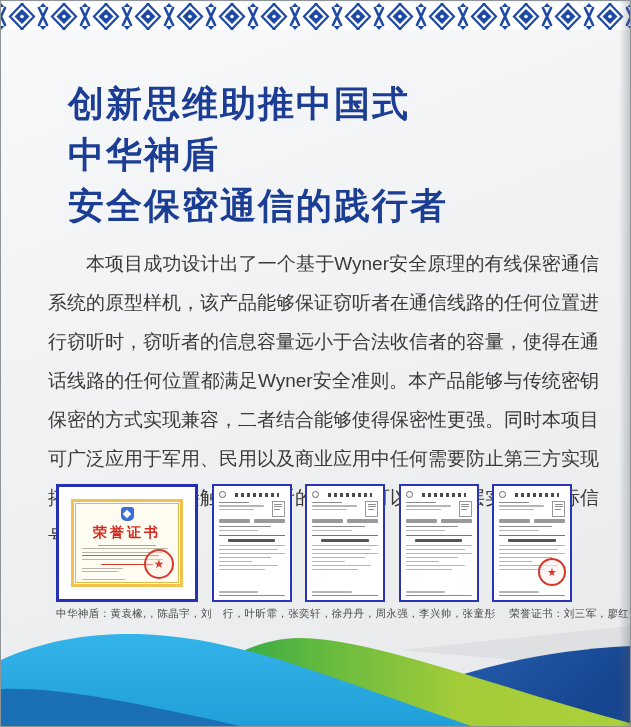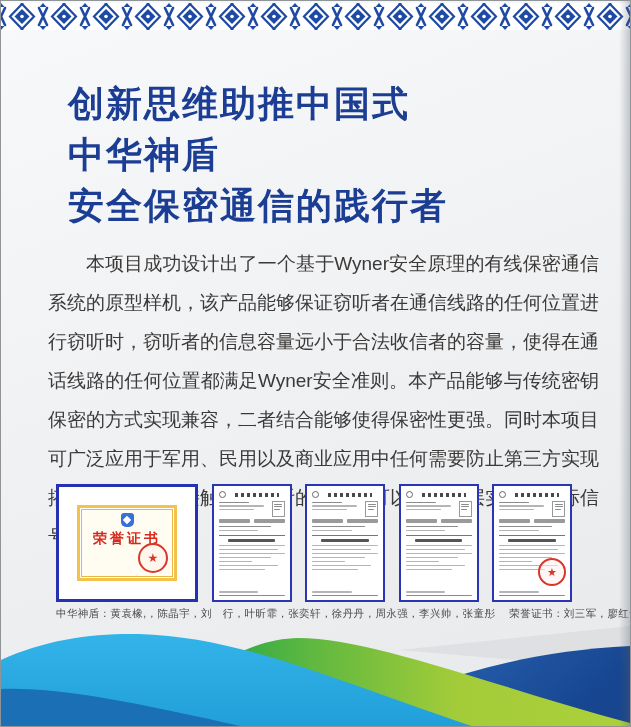--- a/index.html
+++ b/index.html
@@ -17,21 +17,21 @@
   .title{position:absolute;left:67px;top:77px;font-weight:bold;
     font-size:36px;line-height:51px;letter-spacing:2px;}
   
   .intro{position:absolute;left:47px;top:243px;width:551px;
     font-size:19px;line-height:39px;color:#3c3a39;
     text-align:justify;text-indent:2em;}
   
   .certs{position:absolute;left:55px;top:483px;width:516px;height:118px;
     display:flex;justify-content:space-between;}
   .honor{width:142px;height:118px;box-sizing:border-box;background:#fff;
-    border:3px solid #2531b2;padding:18px;text-align:center;}
+    border:3px solid #2531b2;padding:12px;text-align:center;}
   .honor-inner{position:relative;width:100%;height:100%;box-sizing:border-box;
     background:#fffdf2;border:3px solid #f2c14e;
     box-shadow:inset 0 0 0 1px #fff,inset 0 0 0 2px #e9b843;
     padding:5px 8px;display:flex;flex-direction:column;align-items:center;gap:3px;}
   .h-emblem{width:13px;height:14px;background:#3a6fd8;border-radius:3px 3px 5px 5px;
     position:relative;flex:0 0 auto;}
   .h-emblem:after{content:"";position:absolute;left:3.5px;top:3.5px;width:6px;height:6px;
     background:#fff;transform:rotate(45deg);}
   .h-title{color:#d6281e;font-weight:bold;font-size:14px;letter-spacing:3px;
     font-family:"Liberation Serif","DejaVu Serif",serif;}

